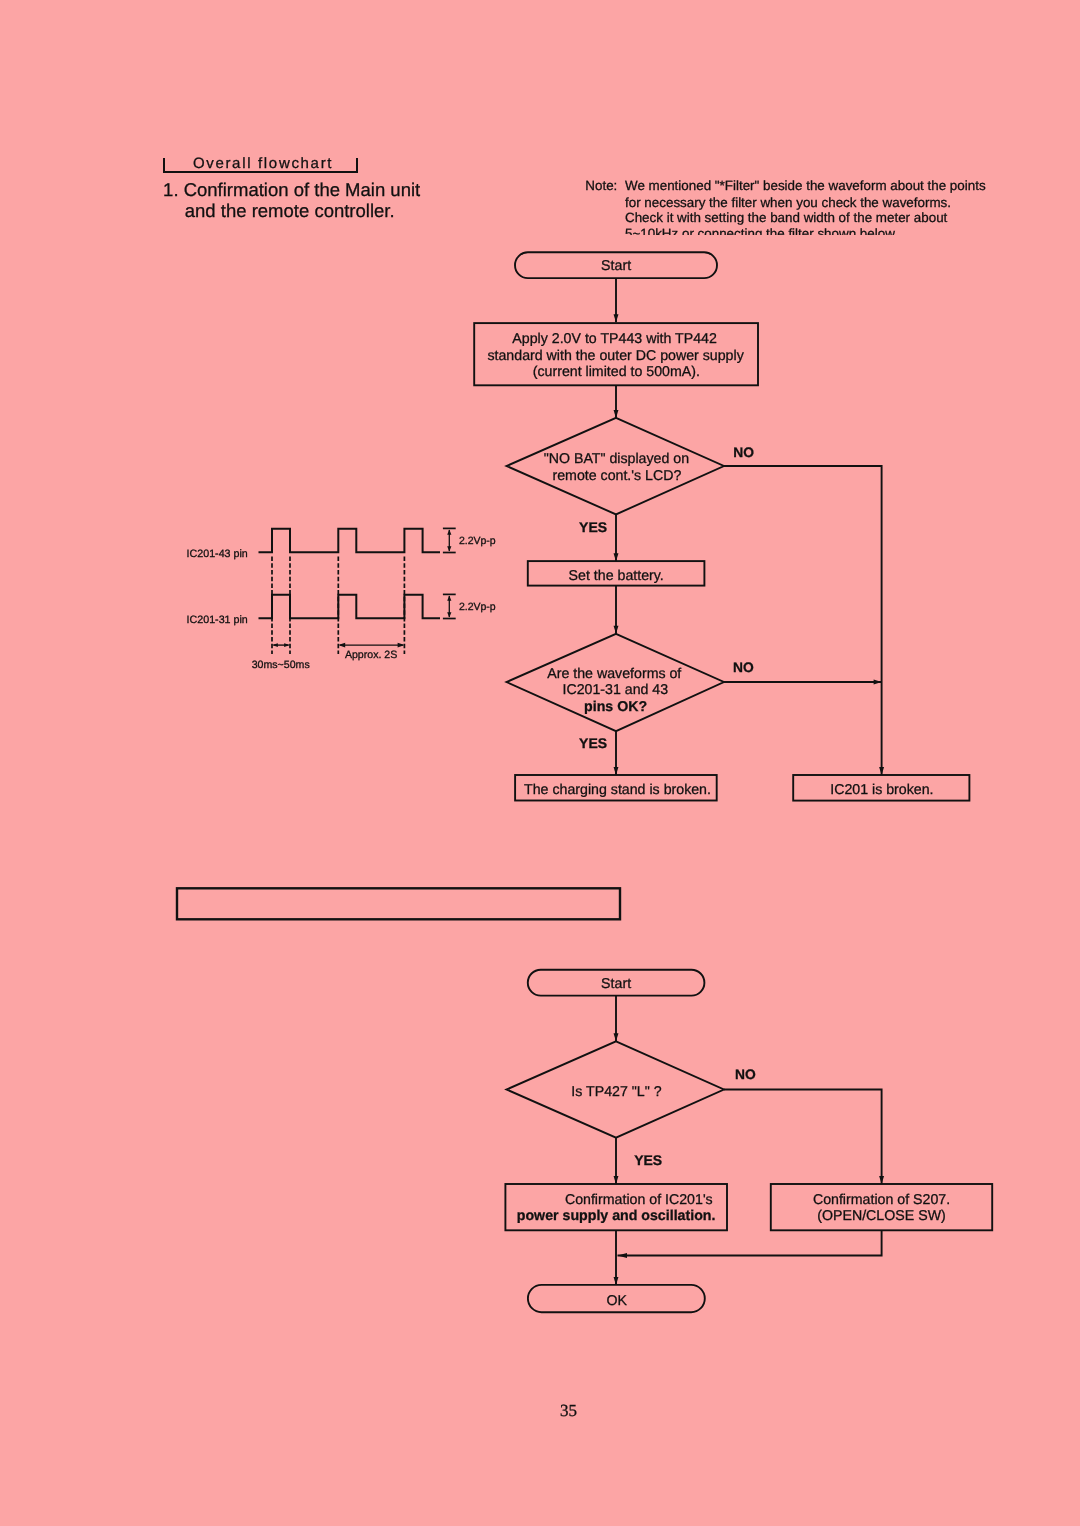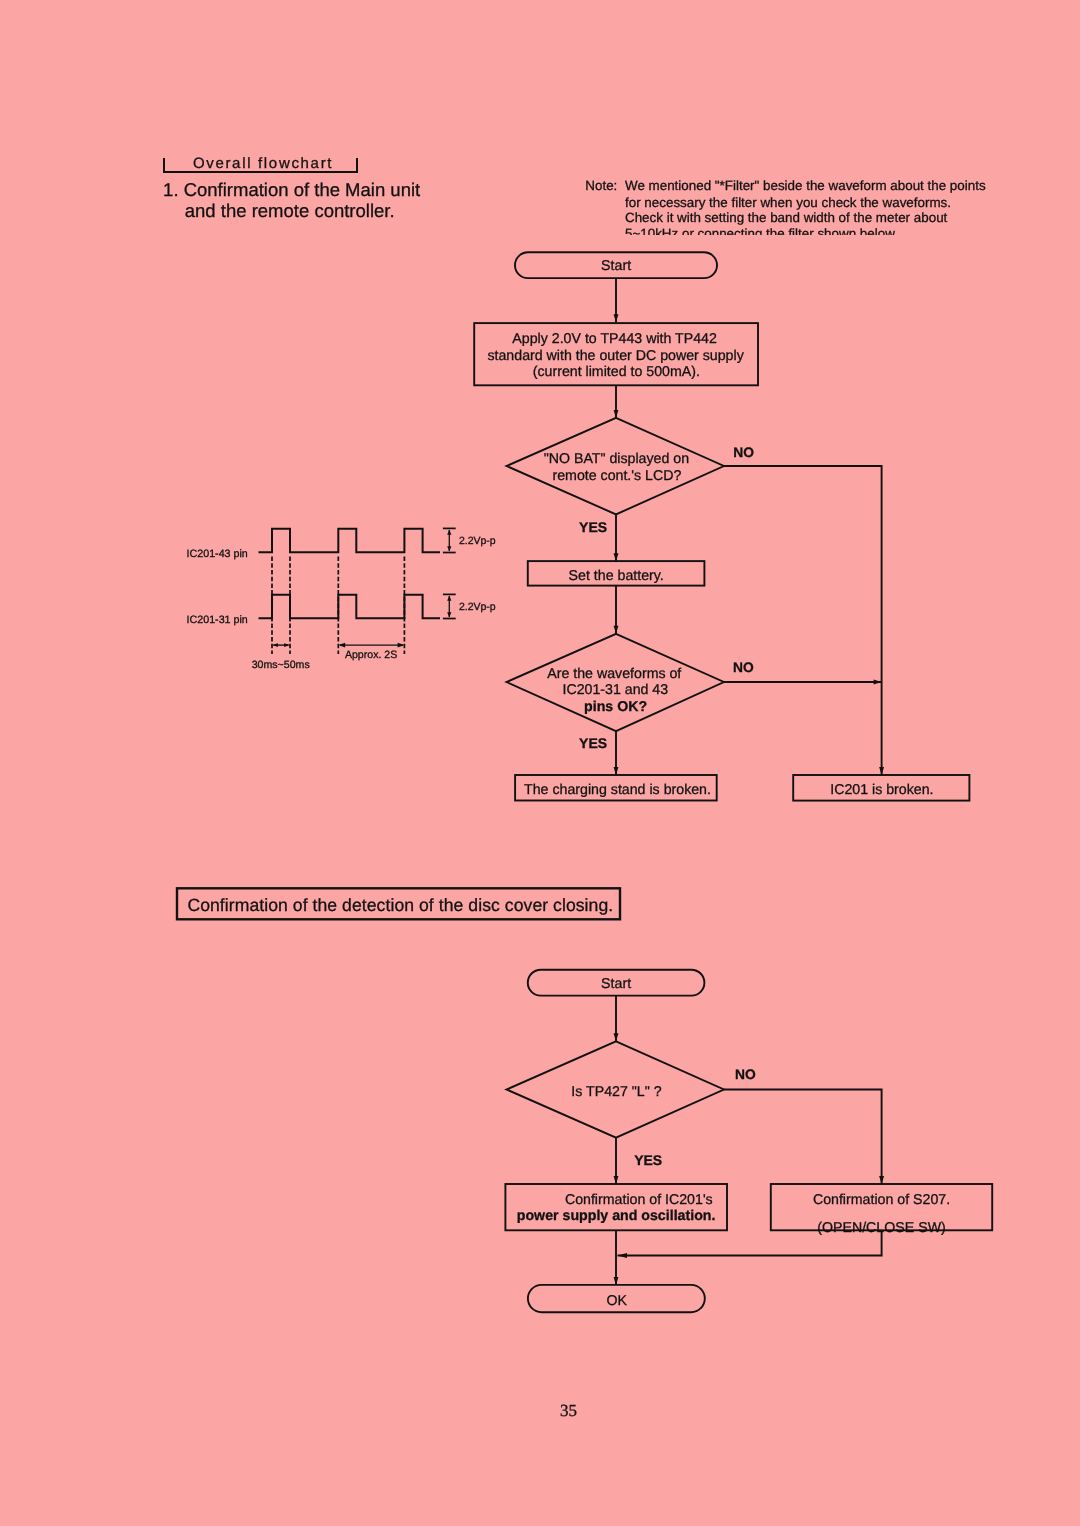--- a/index.html
+++ b/index.html
@@ -138,26 +138,25 @@
   <div class="ctr" style="left:617.5px;top:782.8px;font-size:14.2px;">The charging stand is broken.</div>
   <div class="ctr" style="left:881.9px;top:782.8px;font-size:14.2px;">IC201 is broken.</div>
 
   <div class="txt" style="left:186.6px;top:549.0px;font-size:10.7px;">IC201-43 pin</div>
   <div class="txt" style="left:186.6px;top:615.0px;font-size:10.7px;">IC201-31 pin</div>
   <div class="txt" style="left:458.9px;top:535.8px;font-size:10.5px;">2.2Vp-p</div>
   <div class="txt" style="left:458.9px;top:601.8px;font-size:10.5px;">2.2Vp-p</div>
   <div class="txt" style="left:251.7px;top:659.7px;font-size:10.6px;">30ms~50ms</div>
   <div class="txt" style="left:344.9px;top:649.5px;font-size:10.6px;">Approx. 2S</div>
 
-  <div class="txt" style="left:187.4px;top:896.5px;font-size:17.6px;letter-spacing:0.06px;">Confirmation of the detection of the disc cover closing.</div>
   <div class="ctr" style="left:616.1px;top:976.5px;font-size:14.2px;">Start</div>
   <div class="ctr" style="left:616.5px;top:1084.8px;font-size:14.2px;">Is TP427 "L" ?</div>
   <div class="txt bold" style="left:735.0px;top:1067.8px;font-size:13.8px;">NO</div>
   <div class="txt bold" style="left:634.2px;top:1152.9px;font-size:14px;">YES</div>
   <div class="ctr" style="left:614.8px;top:1192.9px;font-size:14.2px;margin-left:24px;">Confirmation of IC201's</div>
   <div class="ctr" style="left:616.1px;top:1209.0px;font-size:14.2px;font-weight:bold;">power supply and oscillation.</div>
   <div class="ctr" style="left:881.5px;top:1192.9px;font-size:14.2px;text-align:right;">Confirmation of S207.</div>
-  <div class="ctr" style="left:881.5px;top:1209.0px;font-size:14.2px;margin-top:12px;">(OPEN/CLOSE SW)</div>
+  <div class="ctr" style="left:881.5px;top:1209.0px;font-size:14.2px;">(OPEN/CLOSE SW)</div>
   <div class="ctr" style="left:616.8px;top:1294.4px;font-size:14.2px;">OK</div>
 
   <div class="ctr serif" style="left:568.5px;top:1402.2px;font-size:17px;">35</div>
 
 </div>
 
 </body></html>

